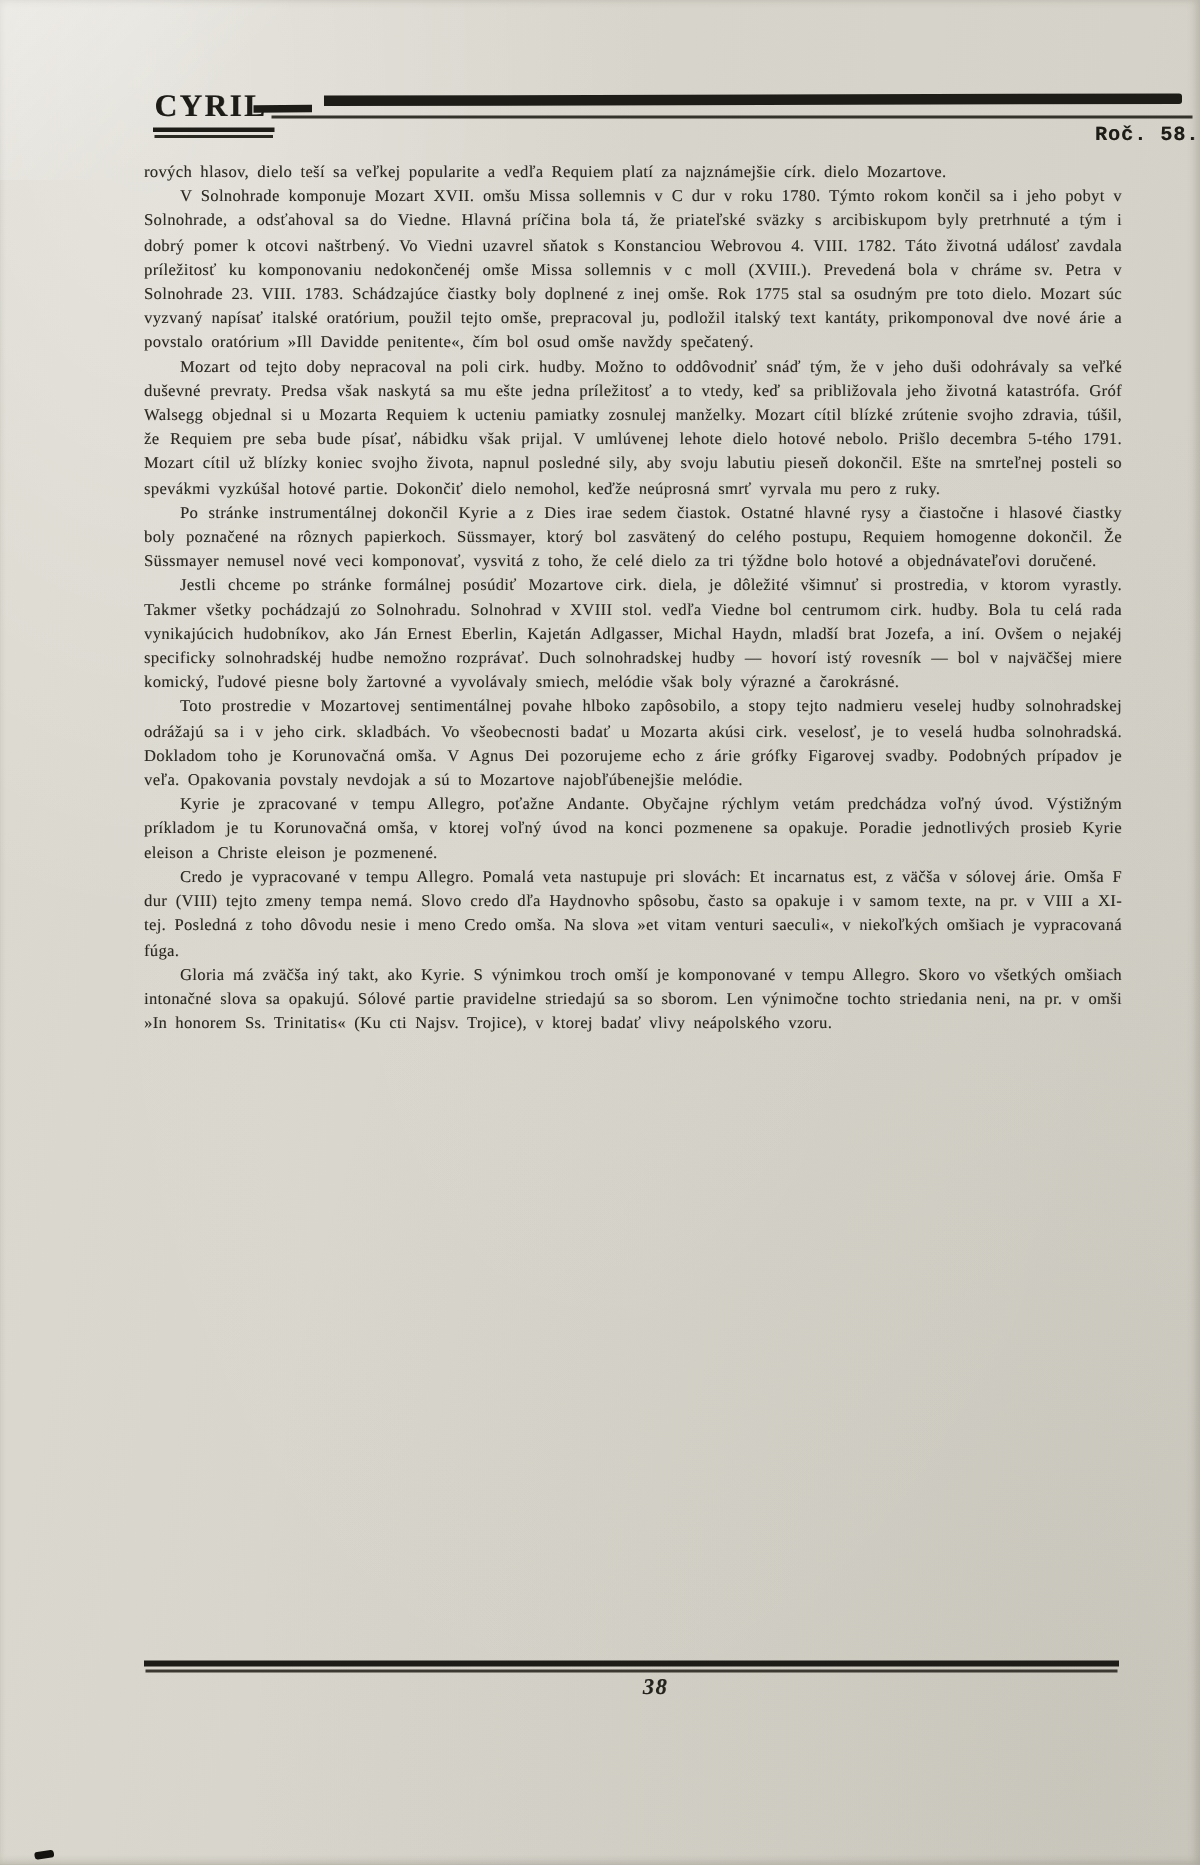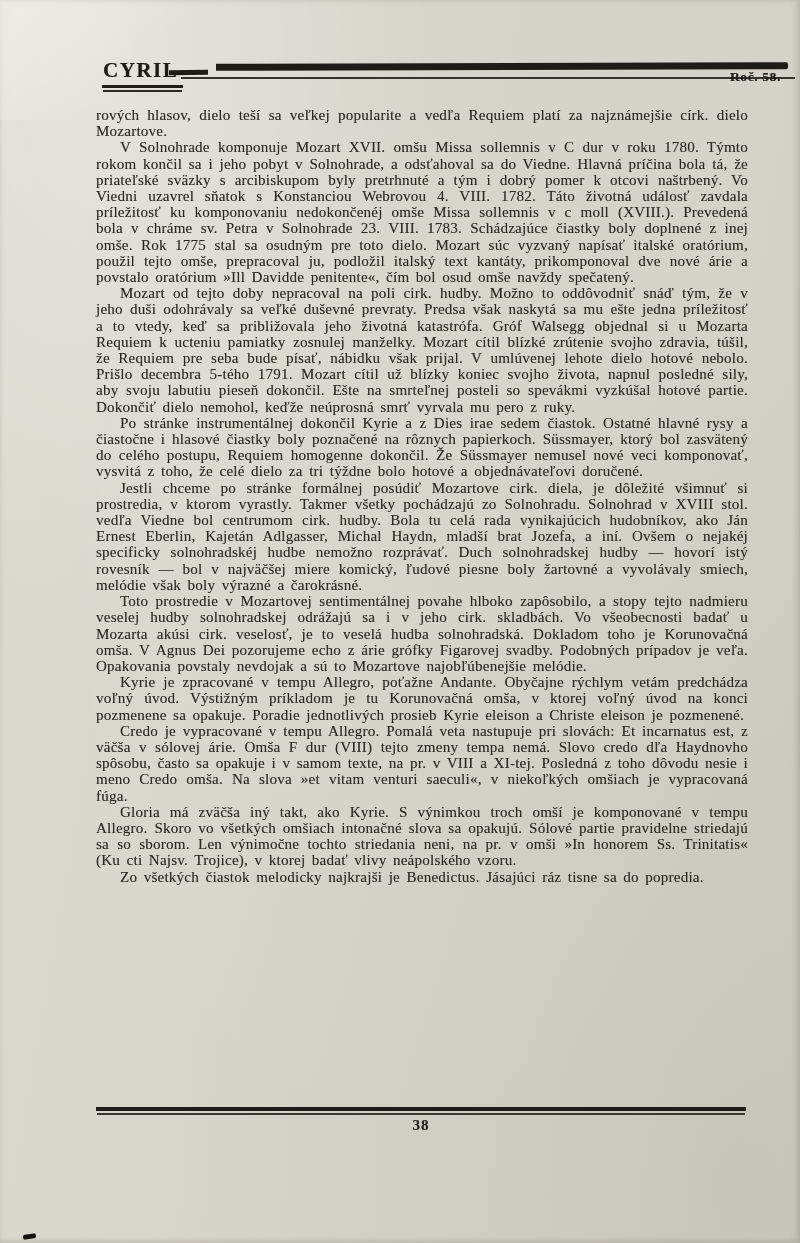--- a/index.html
+++ b/index.html
@@ -41,52 +41,54 @@
   }
   .rule-long{
     position:absolute;left:216px;top:63px;width:572px;height:7px;background:#1d1c17;
     transform:rotate(-0.15deg);
     border-radius:0 2px 2px 0;
   }
   .rule-thin{
     position:absolute;left:181px;top:77px;width:614px;height:2px;background:#34332b;
   }
   .issue{
-    position:absolute;left:730px;top:69px;
+    position:absolute;left:730px;top:83px;
     font-size:13.5px;font-weight:bold;letter-spacing:0.6px;color:#1d1c17;
     white-space:nowrap;
     text-shadow:0.2px 0.2px 0 rgba(29,28,23,0.5);
+    font-family:Liberation Mono, monospace;
   }
 
   
   .article{
     position:absolute;left:96px;top:107px;width:652px;
-    font-size:15px;line-height:16.2px;
+    font-size:11px;line-height:16.2px;
     text-align:justify;
     color:#2a2821;
     letter-spacing:0.25px;
     word-spacing:2.5px;
     text-shadow:0.25px 0.25px 0 rgba(42,40,33,0.35);
   }
   .article p{margin:0;text-indent:24px;}
   .article p.no-indent{text-indent:0;}
 
   
   .footer-rule-thick{
     position:absolute;left:96px;top:1107px;width:650px;height:4px;background:#1d1c17;
   }
   .footer-rule-thin{
     position:absolute;left:97px;top:1113px;width:648px;height:1.5px;background:#3a3830;
   }
   .page-number{
-    position:absolute;left:96px;top:1117px;width:650px;
+    position:absolute;left:112px;top:1117px;width:650px;
     text-align:center;
     font-size:15px;font-weight:bold;color:#24231d;
     letter-spacing:1px;
     text-shadow:0.3px 0.3px 0 rgba(36,35,29,0.4);
+    font-style:italic;
   }
 
   
   .scan-dot{
     position:absolute;left:23px;top:1234px;width:13px;height:5px;
     background:#14130f;border-radius:2px;transform:rotate(-8deg);
   }
   .corner-sheen{
     position:absolute;left:0;top:0;width:220px;height:120px;
     background:linear-gradient(135deg, rgba(255,255,255,0.35), transparent 60%);
@@ -111,21 +113,20 @@
   <div class="article">
     <p class="no-indent">rových hlasov, dielo teší sa veľkej popularite a vedľa Requiem platí za najznámejšie círk. dielo Mozartove.</p>
     <p>V Solnohrade komponuje Mozart XVII. omšu Missa sollemnis v C dur v roku 1780. Týmto rokom končil sa i jeho pobyt v Solnohrade, a odsťahoval sa do Viedne. Hlavná príčina bola tá, že priateľské sväzky s arcibiskupom byly pretrhnuté a tým i dobrý pomer k otcovi naštrbený. Vo Viedni uzavrel sňatok s Konstanciou Webrovou 4. VIII. 1782. Táto životná událosť zavdala príležitosť ku komponovaniu nedokončenéj omše Missa sollemnis v c moll (XVIII.). Prevedená bola v chráme sv. Petra v Solnohrade 23. VIII. 1783. Schádzajúce čiastky boly doplnené z inej omše. Rok 1775 stal sa osudným pre toto dielo. Mozart súc vyzvaný napísať italské oratórium, použil tejto omše, prepracoval ju, podložil italský text kantáty, prikomponoval dve nové árie a povstalo oratórium »Ill Davidde penitente«, čím bol osud omše navždy spečatený.</p>
     <p>Mozart od tejto doby nepracoval na poli cirk. hudby. Možno to oddôvodniť snáď tým, že v jeho duši odohrávaly sa veľké duševné prevraty. Predsa však naskytá sa mu ešte jedna príležitosť a to vtedy, keď sa približovala jeho životná katastrófa. Gróf Walsegg objednal si u Mozarta Requiem k ucteniu pamiatky zosnulej manželky. Mozart cítil blízké zrútenie svojho zdravia, túšil, že Requiem pre seba bude písať, nábidku však prijal. V umlúvenej lehote dielo hotové nebolo. Prišlo decembra 5-tého 1791. Mozart cítil už blízky koniec svojho života, napnul posledné sily, aby svoju labutiu pieseň dokončil. Ešte na smrteľnej posteli so spevákmi vyzkúšal hotové partie. Dokončiť dielo nemohol, keďže neúprosná smrť vyrvala mu pero z ruky.</p>
     <p>Po stránke instrumentálnej dokončil Kyrie a z Dies irae sedem čiastok. Ostatné hlavné rysy a čiastočne i hlasové čiastky boly poznačené na rôznych papierkoch. Süssmayer, ktorý bol zasvätený do celého postupu, Requiem homogenne dokončil. Že Süssmayer nemusel nové veci komponovať, vysvitá z toho, že celé dielo za tri týždne bolo hotové a objednávateľovi doručené.</p>
     <p>Jestli chceme po stránke formálnej posúdiť Mozartove cirk. diela, je dôležité všimnuť si prostredia, v ktorom vyrastly. Takmer všetky pochádzajú zo Solnohradu. Solnohrad v XVIII stol. vedľa Viedne bol centrumom cirk. hudby. Bola tu celá rada vynikajúcich hudobníkov, ako Ján Ernest Eberlin, Kajetán Adlgasser, Michal Haydn, mladší brat Jozefa, a iní. Ovšem o nejakéj specificky solnohradskéj hudbe nemožno rozprávať. Duch solnohradskej hudby — hovorí istý rovesník — bol v najväčšej miere komický, ľudové piesne boly žartovné a vyvolávaly smiech, melódie však boly výrazné a čarokrásné.</p>
     <p>Toto prostredie v Mozartovej sentimentálnej povahe hlboko zapôsobilo, a stopy tejto nadmieru veselej hudby solnohradskej odrážajú sa i v jeho cirk. skladbách. Vo všeobecnosti badať u Mozarta akúsi cirk. veselosť, je to veselá hudba solnohradská. Dokladom toho je Korunovačná omša. V Agnus Dei pozorujeme echo z árie grófky Figarovej svadby. Podobných prípadov je veľa. Opakovania povstaly nevdojak a sú to Mozartove najobľúbenejšie melódie.</p>
     <p>Kyrie je zpracované v tempu Allegro, poťažne Andante. Obyčajne rýchlym vetám predchádza voľný úvod. Výstižným príkladom je tu Korunovačná omša, v ktorej voľný úvod na konci pozmenene sa opakuje. Poradie jednotlivých prosieb Kyrie eleison a Christe eleison je pozmenené.</p>
     <p>Credo je vypracované v tempu Allegro. Pomalá veta nastupuje pri slovách: Et incarnatus est, z väčša v sólovej árie. Omša F dur (VIII) tejto zmeny tempa nemá. Slovo credo dľa Haydnovho spôsobu, často sa opakuje i v samom texte, na pr. v VIII a XI-tej. Posledná z toho dôvodu nesie i meno Credo omša. Na slova »et vitam venturi saeculi«, v niekoľkých omšiach je vypracovaná fúga.</p>
     <p>Gloria má zväčša iný takt, ako Kyrie. S výnimkou troch omší je komponované v tempu Allegro. Skoro vo všetkých omšiach intonačné slova sa opakujú. Sólové partie pravidelne striedajú sa so sborom. Len výnimočne tochto striedania neni, na pr. v omši »In honorem Ss. Trinitatis« (Ku cti Najsv. Trojice), v ktorej badať vlivy neápolského vzoru.</p>
-    <p>Zo všetkých čiastok melodicky najkrajši je Benedictus. Jásajúci ráz tisne sa do popredia.</p>
   </div>
 
   <div class="footer-rule-thick"></div>
   <div class="footer-rule-thin"></div>
   <div class="page-number">38</div>
 
   <div class="scan-dot"></div>
 
 </div>
 

